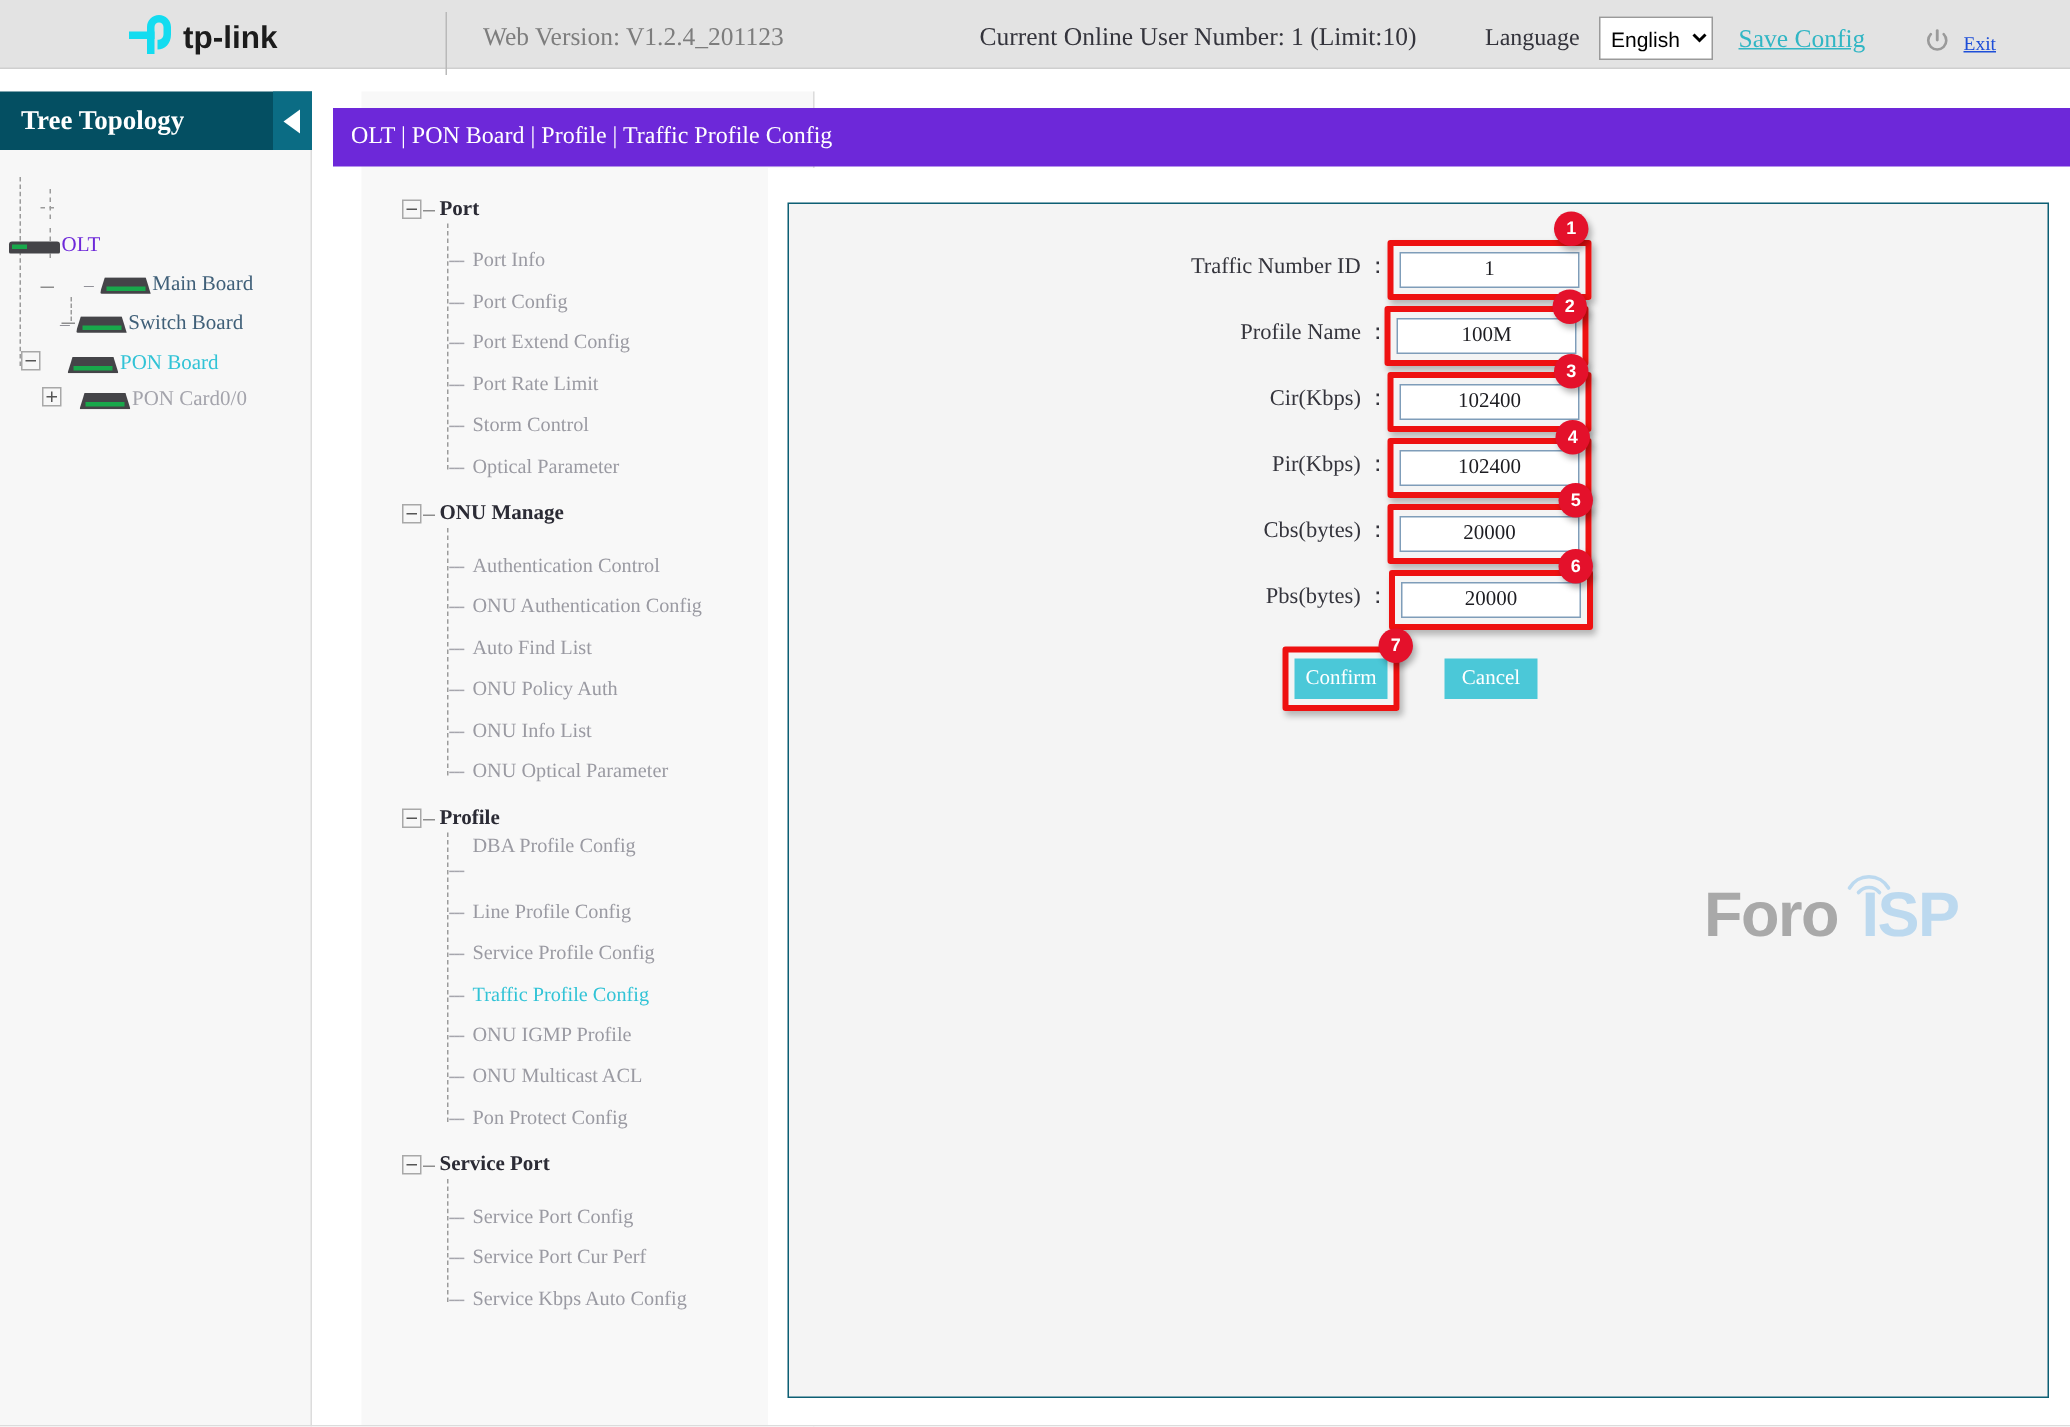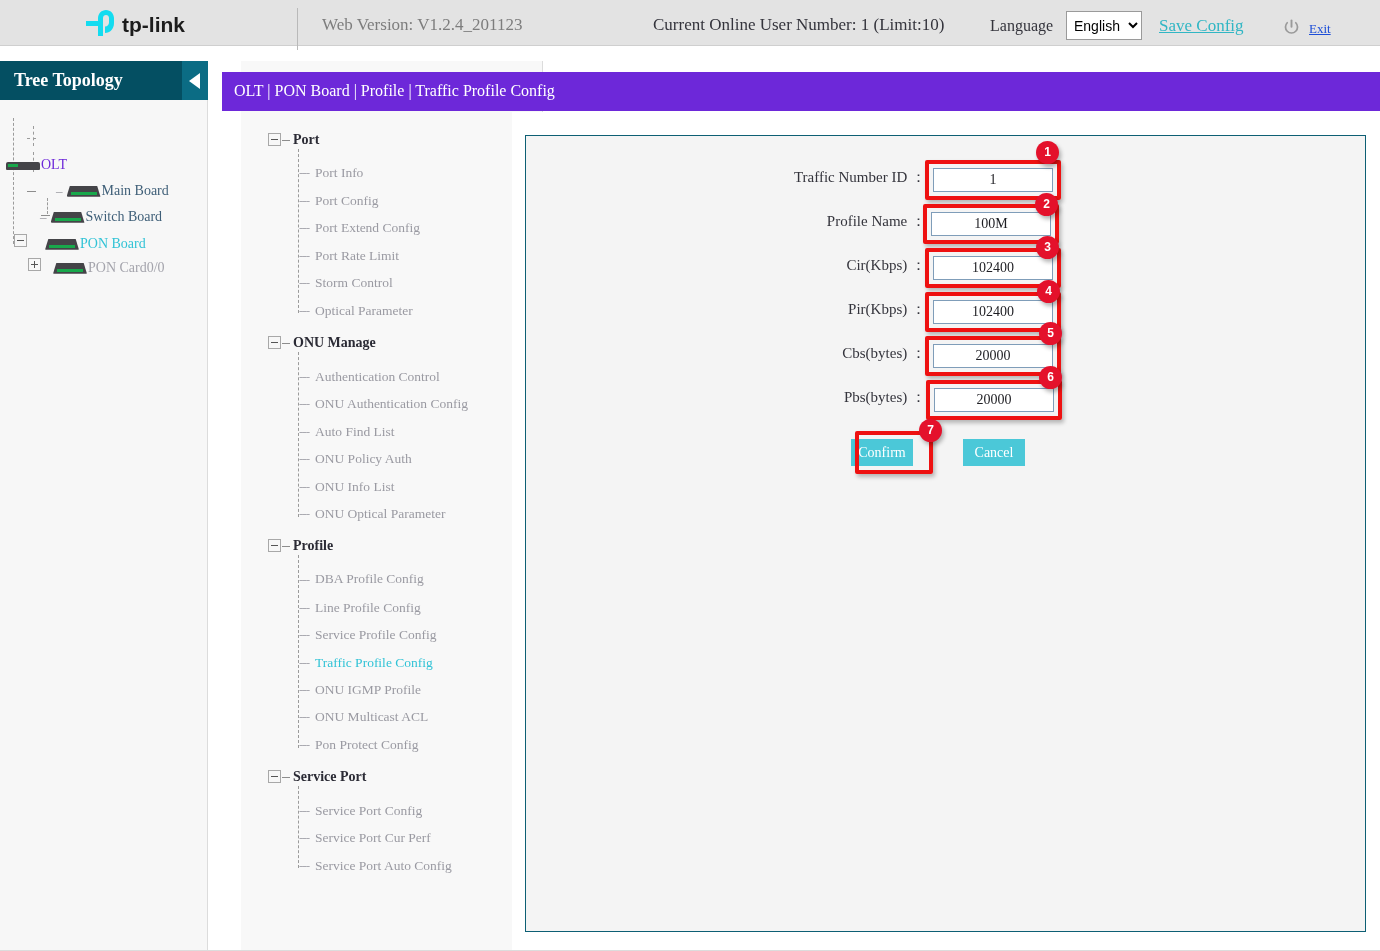--- a/index.html
+++ b/index.html
@@ -403,21 +403,21 @@
     <div class="nav-item" style="left:74px; top:445px;">ONU Optical Parameter</div>
 
     <div class="tbox" style="left:27px; top:478px;">
         <i class="h"></i>
       </div>
     <div class="hline-solid" style="left:41px; top:485px; width:8px;"></div>
     <div class="nav-group-title" style="left:52px; top:477px;">Profile</div>
     <div class="vdash" style="left:57px; top:494px; height:193px;"></div>
 
     <div class="nav-dash" style="left:58px; top:511px;">---</div>
-    <div class="nav-item" style="left:74px; top:510px;">DBA Profile Config</div>
+    <div class="nav-item" style="left:74px; top:495px;">DBA Profile Config</div>
     <div class="nav-dash" style="left:58px; top:539px;">---</div>
     <div class="nav-item" style="left:74px; top:539px;">Line Profile Config</div>
     <div class="nav-dash" style="left:58px; top:566px;">---</div>
     <div class="nav-item" style="left:74px; top:566px;">Service Profile Config</div>
     <div class="nav-dash" style="left:58px; top:594px;">---</div>
     <div class="nav-item active" style="left:74px; top:594px;">Traffic Profile Config</div>
     <div class="nav-dash" style="left:58px; top:621px;">---</div>
     <div class="nav-item" style="left:74px; top:621px;">ONU IGMP Profile</div>
     <div class="nav-dash" style="left:58px; top:648px;">---</div>
     <div class="nav-item" style="left:74px; top:648px;">ONU Multicast ACL</div>
@@ -429,30 +429,38 @@
       </div>
     <div class="hline-solid" style="left:41px; top:716px; width:8px;"></div>
     <div class="nav-group-title" style="left:52px; top:708px;">Service Port</div>
     <div class="vdash" style="left:57px; top:725px; height:82px;"></div>
 
     <div class="nav-dash" style="left:58px; top:742px;">---</div>
     <div class="nav-item" style="left:74px; top:742px;">Service Port Config</div>
     <div class="nav-dash" style="left:58px; top:769px;">---</div>
     <div class="nav-item" style="left:74px; top:769px;">Service Port Cur Perf</div>
     <div class="nav-dash" style="left:58px; top:797px;">---</div>
-    <div class="nav-item" style="left:74px; top:797px;">Service Port Auto Config</div>
+    <div class="nav-item" style="left:74px; top:797px;">Service Kbps Auto Config</div>
   </div>
 
   <div class="crumb-bar">
     <div class="crumb-text">OLT | PON Board | Profile | Traffic Profile Config</div>
   </div>
 
   <div class="content-area">
     <div class="form-panel">
 
+      <div class="watermark">
+        <svg class="wm-wifi" width="34" height="20" viewBox="0 0 34 20">
+          <path d="M4 14 A15 15 0 0 1 30 14" stroke="#bcd9ef" stroke-width="2.4" fill="none" stroke-linecap="round"></path>
+          <path d="M10 17 A9 9 0 0 1 24 17" stroke="#bcd9ef" stroke-width="2.4" fill="none" stroke-linecap="round"></path>
+        </svg>
+        <span class="wm-foro">Foro</span>
+        <span class="wm-isp">ISP</span>
+      </div>
 
       <div class="frow" style="left:180px; top:28px; width:220px;">
         <span class="flabel"><span>Traffic Number ID</span> <span>：</span></span>
       </div>
       <input class="finput" style="left: 407px; top: 32px;" value="1">
       <div class="hl-box" style="left:399px; top:24px; width:136px; height:40px;"></div>
       <div class="badge" style="left:510px; top:5px;">1</div>
 
       <div class="frow" style="left:180px; top:72px; width:220px;">
         <span class="flabel"><span>Profile Name</span> <span>：</span></span>
@@ -482,21 +490,21 @@
       <div class="hl-box" style="left:399px; top:200px; width:136px; height:40px;"></div>
       <div class="badge" style="left:513px; top:186px;">5</div>
 
       <div class="frow" style="left:180px; top:248px; width:220px;">
         <span class="flabel"><span>Pbs(bytes)</span> <span>：</span></span>
       </div>
       <input class="finput" style="left: 408px; top: 252px;" value="20000">
       <div class="hl-box" style="left:400px; top:244px; width:136px; height:40px;"></div>
       <div class="badge" style="left:513px; top:230px;">6</div>
 
-      <button class="btn" style="left:325px; top:303px;">Confirm</button>
+      <button class="btn" style="left:337px; top:303px;">Confirm</button>
       <div class="hl-box" style="left:329px; top:295px; width:78px; height:43px;"></div>
       <div class="badge" style="left:393px; top:283px;">7</div>
 
       <button class="btn" style="left:437px; top:303px;">Cancel</button>
 
     </div>
   </div>
 
   <div class="page-bottom"></div>
 </div>

